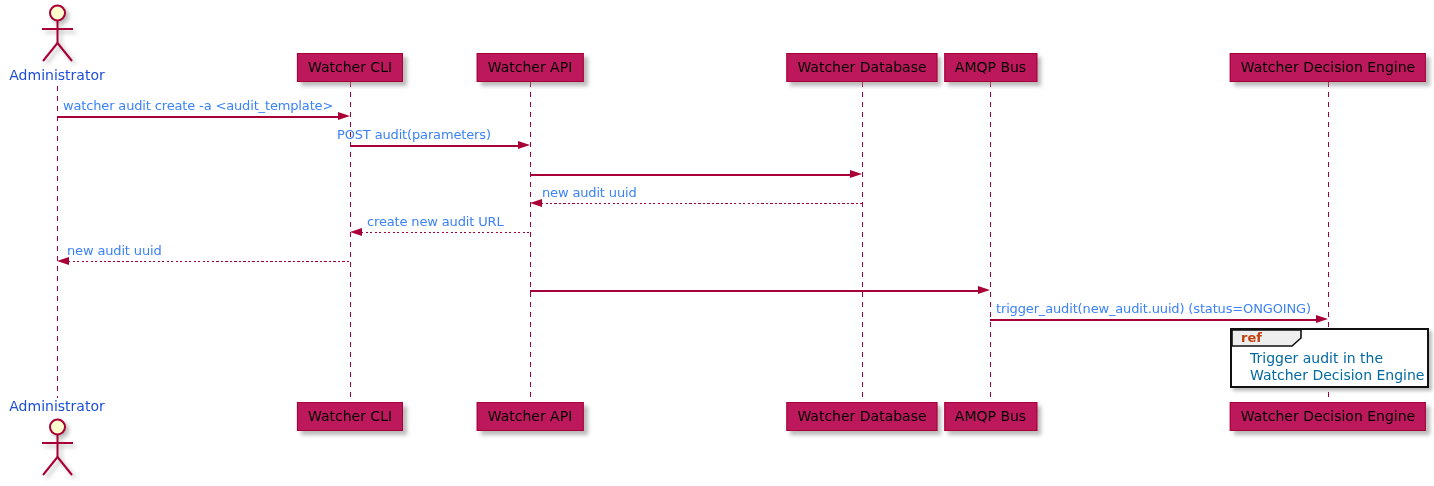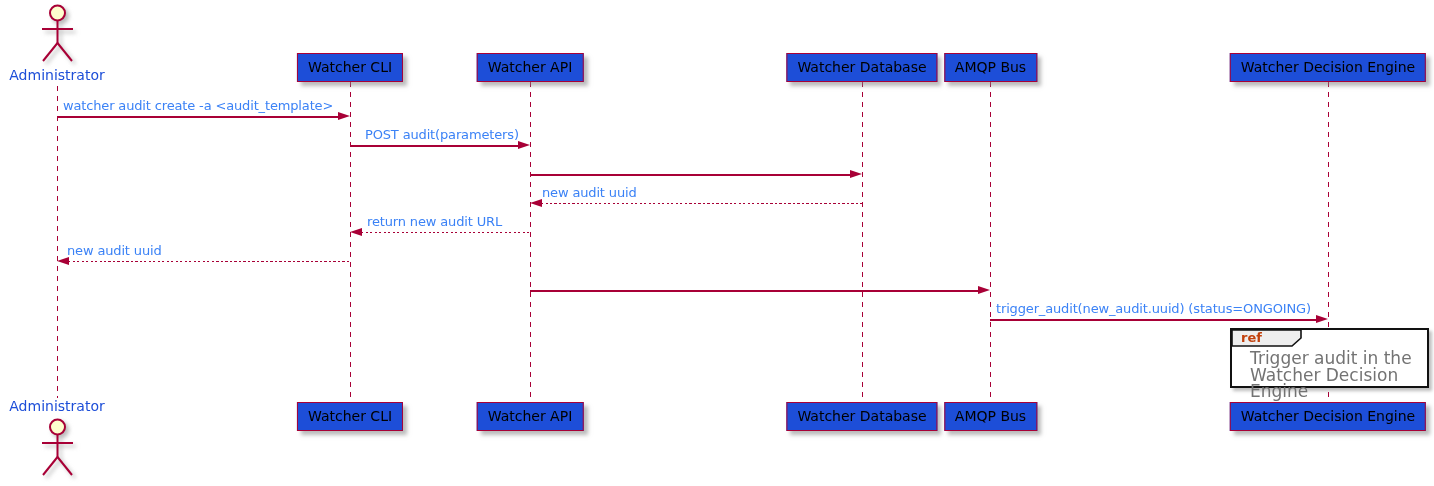--- a/index.html
+++ b/index.html
@@ -1,38 +1,38 @@
 <!DOCTYPE html>
 <html><head>
 <meta charset="utf-8">
 <style>
   html,body{margin:0;padding:0;background:#ffffff;}
   .canvas{position:relative;width:1434px;height:486px;background:#ffffff;
           font-family:"DejaVu Sans",sans-serif;overflow:hidden;}
-  .pbox{position:absolute;transform:translateX(-50%);background:#1d4ed8;
+  .pbox{position:absolute;transform:translateX(-50%);background:#be185d;
         border:1.6px solid #A80036;padding:5px 10px;font-size:14px;color:#000;
         white-space:nowrap;line-height:17px;
         box-shadow:4px 4px 4px rgba(130,130,130,.55);}
   .lifeline{position:absolute;width:1.4px;
         background:repeating-linear-gradient(to bottom,#A80036 0 5px,transparent 5px 10px);}
   .mlabel{position:absolute;font-size:13px;color:#3b82f6;white-space:nowrap;letter-spacing:-.15px;}
   .mline{position:absolute;height:1.5px;background:#A80036;}
   .mline.dotted{height:1.2px;
         background:repeating-linear-gradient(to right,#A80036 0 2px,transparent 2px 4.5px);}
   .ah-r{position:absolute;width:0;height:0;border-left:12px solid #A80036;
         border-top:4.5px solid transparent;border-bottom:4.5px solid transparent;}
   .ah-l{position:absolute;width:0;height:0;border-right:12px solid #A80036;
         border-top:4.5px solid transparent;border-bottom:4.5px solid transparent;}
   .actor-label{position:absolute;transform:translateX(-50%);font-size:14px;color:#1d4ed8;white-space:nowrap;}
   .actor-svg{position:absolute;filter:drop-shadow(3px 3px 2px rgba(130,130,130,.55));}
   .ref-box{position:absolute;background:#ffffff;border:2px solid #111;
         box-shadow:3px 3px 3px rgba(130,130,130,.5);z-index:5;}
   .ref-tag{position:absolute;top:-1px;left:-1px;width:72px;height:18px;}
   .ref-tag-text{position:absolute;top:0px;left:9px;font-size:13px;font-weight:bold;color:#c2410c;}
-  .ref-body{position:absolute;top:20px;left:18px;font-size:17px;line-height:16.5px;color:#737373;}
+  .ref-body{position:absolute;top:20px;left:18px;font-size:14px;line-height:16.5px;color:#0369a1;}
 </style>
 </head>
 <body>
 
 <div class="canvas">
 
   <div class="lifeline" style="left:56.5px;top:86px;height:312px;"></div>
   <div class="lifeline" style="left:349.5px;top:82px;height:320px;"></div>
   <div class="lifeline" style="left:529.5px;top:82px;height:320px;"></div>
   <div class="lifeline" style="left:861.5px;top:82px;height:320px;"></div>
@@ -66,32 +66,32 @@
   <div class="pbox" style="left:350px;top:402px;">Watcher CLI</div>
   <div class="pbox" style="left:530px;top:402px;">Watcher API</div>
   <div class="pbox" style="left:862px;top:402px;">Watcher Database</div>
   <div class="pbox" style="left:990.5px;top:402px;">AMQP Bus</div>
   <div class="pbox" style="left:1328px;top:402px;">Watcher Decision Engine</div>
 
   <div class="mlabel" style="left:63px;top:98px;">watcher audit create -a &lt;audit_template&gt;</div>
   <div class="mline" style="left:57px;top:116px;width:282px;"></div>
   <div class="ah-r" style="left:338px;top:112px;"></div>
 
-  <div class="mlabel" style="left:365px;top:127px;text-align:right;">POST audit(parameters)</div>
+  <div class="mlabel" style="left:337px;top:127px;text-align:right;">POST audit(parameters)</div>
   <div class="mline" style="left:350px;top:145px;width:170px;"></div>
   <div class="ah-r" style="left:518px;top:141px;"></div>
 
   <div class="mline" style="left:530px;top:174px;width:322px;"></div>
   <div class="ah-r" style="left:850px;top:170px;"></div>
 
   <div class="mlabel" style="left:542px;top:185px;">new audit uuid</div>
   <div class="mline dotted" style="left:541px;top:203px;width:321px;"></div>
   <div class="ah-l" style="left:530px;top:199px;"></div>
 
-  <div class="mlabel" style="left:367px;top:214px;">return new audit URL</div>
+  <div class="mlabel" style="left:367px;top:214px;">create new audit URL</div>
   <div class="mline dotted" style="left:361px;top:232px;width:169px;"></div>
   <div class="ah-l" style="left:350px;top:228px;"></div>
 
   <div class="mlabel" style="left:67px;top:243px;">new audit uuid</div>
   <div class="mline dotted" style="left:68px;top:261px;width:282px;"></div>
   <div class="ah-l" style="left:57px;top:257px;"></div>
 
   <div class="mline" style="left:530px;top:290px;width:450px;"></div>
   <div class="ah-r" style="left:978px;top:286px;"></div>
 

